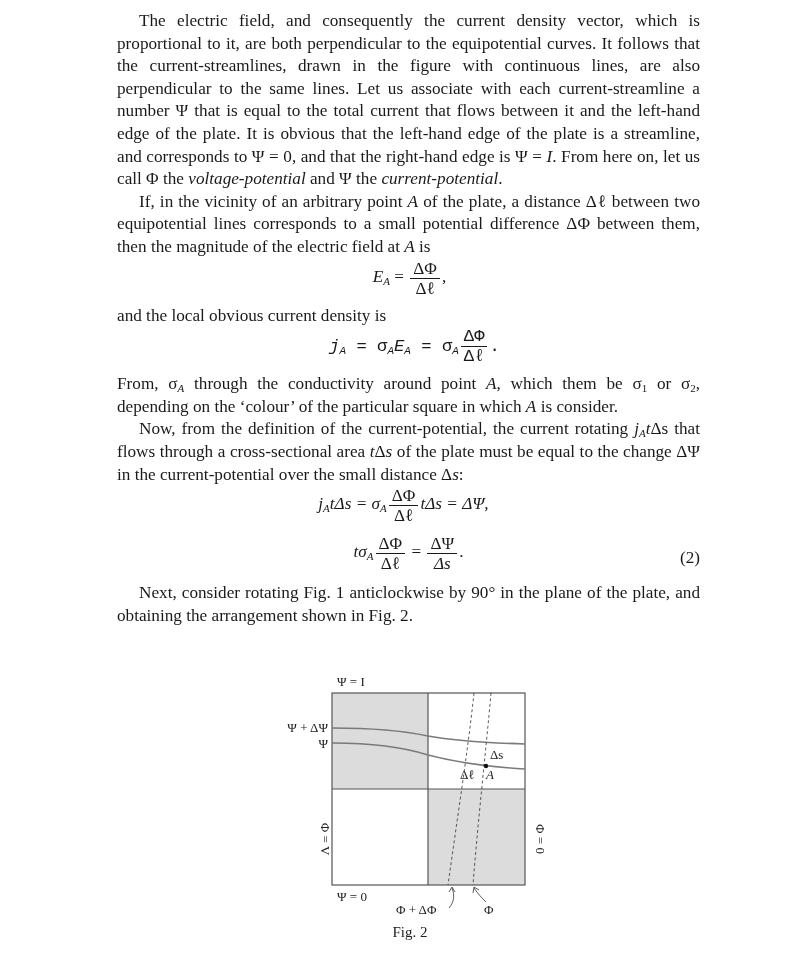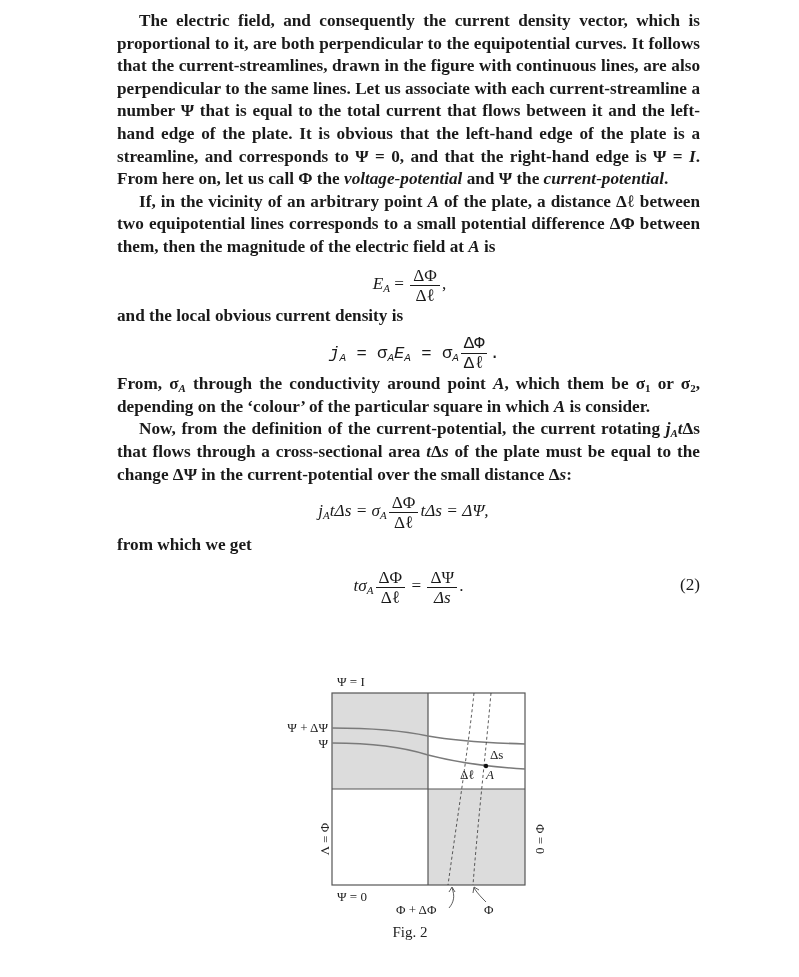--- a/index.html
+++ b/index.html
@@ -1,24 +1,24 @@
 <!DOCTYPE html>
 <html><head>
 <meta charset="utf-8">
 <style>
   html, body { margin:0; padding:0; background:#ffffff; }
   body { width:799px; height:977px; position:relative; overflow:hidden;
          font-family:"Liberation Serif", "DejaVu Serif", serif; color:#1a1a1a; }
   .page { position:absolute; left:117px; top:10px; width:583px; font-size:17.2px; line-height:22.6px; }
-  p { margin:0; text-align:justify;font-weight:bold; }
+  p { margin:0; text-align:justify; }
   p.indent { text-indent:22px; }
   p.noindent { text-indent:0; }
   i, .it { font-style:italic; }
   .eq { position:relative; height:auto; text-align:center; margin:0; }
-  .frac { display:inline-block; vertical-align:middle; text-align:center; margin:7px 2px; }
+  .frac { display:inline-block; vertical-align:middle; text-align:center; margin:0 2px; }
   .frac .num { display:block; padding:0 3px; line-height:19px; }
   .frac .den { display:block; border-top:1px solid #1a1a1a; padding:0 3px; line-height:19px; }
   sub { font-size:11px; vertical-align:-3px; line-height:0; }
   .eqnum { position:absolute; right:0; top:50%; transform:translateY(-50%); }
   .fig { position:absolute; left:0; top:0; }
   .fig text { font-family:"Liberation Serif", "DejaVu Serif", serif; fill:#222; }
 </style>
 </head>
 <body>
 
@@ -42,29 +42,29 @@
   </div>
 
   <p class="noindent"><span>From, σ</span><sub><i>A</i></sub><span> through the conductivity around point </span><i>A</i><span>, which them be σ</span><sub>1</sub><span> or σ</span><sub>2</sub><span>, depending on the ‘colour’ of the particular square in which </span><i>A</i><span> is consider.</span></p>
 
   <p class="indent"><span>Now, from the definition of the current-potential, the current rotating </span><i>j</i><sub><i>A</i></sub><i>t</i><span>Δs</span><span> that flows through a cross-sectional area </span><i>t</i><span>Δ</span><i>s</i><span> of the plate must be equal to the change ΔΨ in the current-potential over the small distance Δ</span><i>s</i><span>:</span></p>
 
   <div class="eq" style="height:48px; padding-right:10px;">
     <i>j</i><sub><i>A</i></sub><span class="it">tΔs = σ</span><sub><i>A</i></sub><span class="frac"><span class="num">ΔΦ</span><span class="den">Δℓ</span></span><span class="it">tΔs = ΔΨ,</span>
   </div>
 
-  <p class="noindent" style="margin-bottom:4px;">from which we get</p>
 
   <div class="eq" style="height:48px;">
     <i>tσ</i><sub><i>A</i></sub><span class="frac"><span class="num">ΔΦ</span><span class="den">Δℓ</span></span>
     <span>=</span>
     <span class="frac"><span class="num">ΔΨ</span><span class="den it">Δs</span></span><span>.</span>
     <span class="eqnum">(2)</span>
   </div>
 
+  <p class="indent">Next, consider rotating Fig. 1 anticlockwise by 90° in the plane of the plate, and obtaining the arrangement shown in Fig. 2.</p>
 </div>
 
 <svg class="fig" width="799" height="977">
 
   <rect x="332" y="693" width="96" height="96" fill="#dcdcdc"></rect>
   <rect x="428" y="789" width="97" height="96" fill="#dcdcdc"></rect>
 
   <rect x="332" y="693" width="193" height="192" fill="none" stroke="#555" stroke-width="1.2"></rect>
   <line x1="428" y1="693" x2="428" y2="885" stroke="#555" stroke-width="1.2"></line>
   <line x1="332" y1="789" x2="525" y2="789" stroke="#555" stroke-width="1.2"></line>

